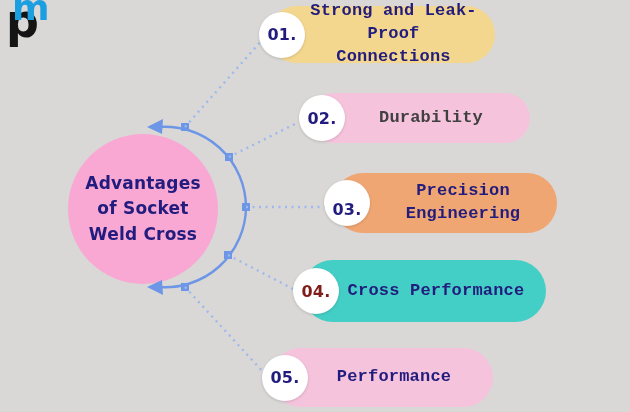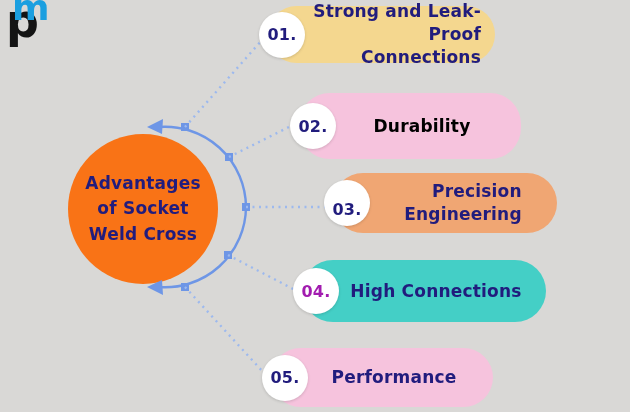--- a/index.html
+++ b/index.html
@@ -42,48 +42,48 @@
   
   .pill{
     position:absolute;
     border-radius:31px;
     display:flex;align-items:center;justify-content:center;
     padding-left:38px;padding-right:14px;
     box-sizing:border-box;
   }
   .pill-label{
     font-weight:bold;font-size:17px;line-height:1.35;
-    text-align:right;white-space:pre-line;letter-spacing:.2px;
+    text-align:center;white-space:pre-line;letter-spacing:.2px;font-family:Liberation Mono, monospace;
   }
   .num-circle{
     position:absolute;left:-9px;top:50%;
     width:46px;height:46px;margin-top:-23px;
     background:#ffffff;border-radius:50%;
     display:flex;align-items:center;justify-content:center;
     box-shadow:0 1px 3px rgba(0,0,0,.15);
   }
   .num-circle span{font-weight:bold;font-size:16px;letter-spacing:.3px;}
 
   .pill1{left:268px;top:6px;  width:227px;height:57px;}
-  .pill2{left:299px;top:93px; width:222px;height:66px;}
+  .pill2{left:308px;top:93px; width:222px;height:50px;}
   .pill3{left:333px;top:173px;width:224px;height:60px;}
   .pill4{left:302px;top:260px;width:244px;height:62px;}
   .pill5{left:271px;top:348px;width:222px;height:59px;}
 </style>
 </head>
 <body>
 
 <div class="canvas" style="background-color: rgb(217, 216, 214);">
 
   <div class="logo">
     <span class="p" style="color: rgb(20, 20, 20);">p</span>
     <span class="m" style="color: rgb(27, 159, 224);">m</span>
   </div>
 
-  <div class="hub" style="background-color: #f97316;">
+  <div class="hub" style="background-color: #f9a8d4;">
     <div class="hub-title" style="color: rgb(33, 28, 125);">Advantages
 of Socket
 Weld Cross</div>
   </div>
 
   <svg class="connectors" width="630" height="412" viewBox="0 0 630 412">
 
     <path d="M 158 127 A 81 81 0 0 1 246 207 A 81 81 0 0 1 158 287" fill="none" stroke="#6e96e6" stroke-width="2.4"></path>
 
     <polygon points="147,127 163,119 162,134" fill="#6e96e6"></polygon>
@@ -107,36 +107,36 @@
       <span style="color: rgb(33, 28, 125);">01.</span>
     </div>
     <div class="pill-label" style="color: rgb(33, 28, 125);">Strong and Leak-
 Proof Connections</div>
   </div>
 
   <div class="pill pill2" style="background-color: rgb(246, 195, 221);">
     <div class="num-circle">
       <span style="color: rgb(33, 28, 125);">02.</span>
     </div>
-    <div class="pill-label" style="color: #000000;">Durability</div>
+    <div class="pill-label" style="color: #404040;">Durability</div>
   </div>
 
   <div class="pill pill3" style="background-color: rgb(240, 166, 115);">
     <div class="num-circle">
       <span style="color: rgb(33, 28, 125); margin-top: 12px;">03.</span>
     </div>
     <div class="pill-label" style="color: rgb(33, 28, 125); margin-left: 12px;">Precision
 Engineering</div>
   </div>
 
   <div class="pill pill4" style="background-color: rgb(68, 207, 198);">
     <div class="num-circle">
-      <span style="color: #a21caf;">04.</span>
+      <span style="color: #7f1d1d;">04.</span>
     </div>
-    <div class="pill-label" style="color: rgb(33, 28, 125);">High Connections</div>
+    <div class="pill-label" style="color: rgb(33, 28, 125);">Cross Performance</div>
   </div>
 
   <div class="pill pill5" style="background-color: rgb(246, 195, 221);">
     <div class="num-circle">
       <span style="color: rgb(33, 28, 125);">05.</span>
     </div>
     <div class="pill-label" style="color: rgb(33, 28, 125);">Performance</div>
   </div>
 
 </div>

